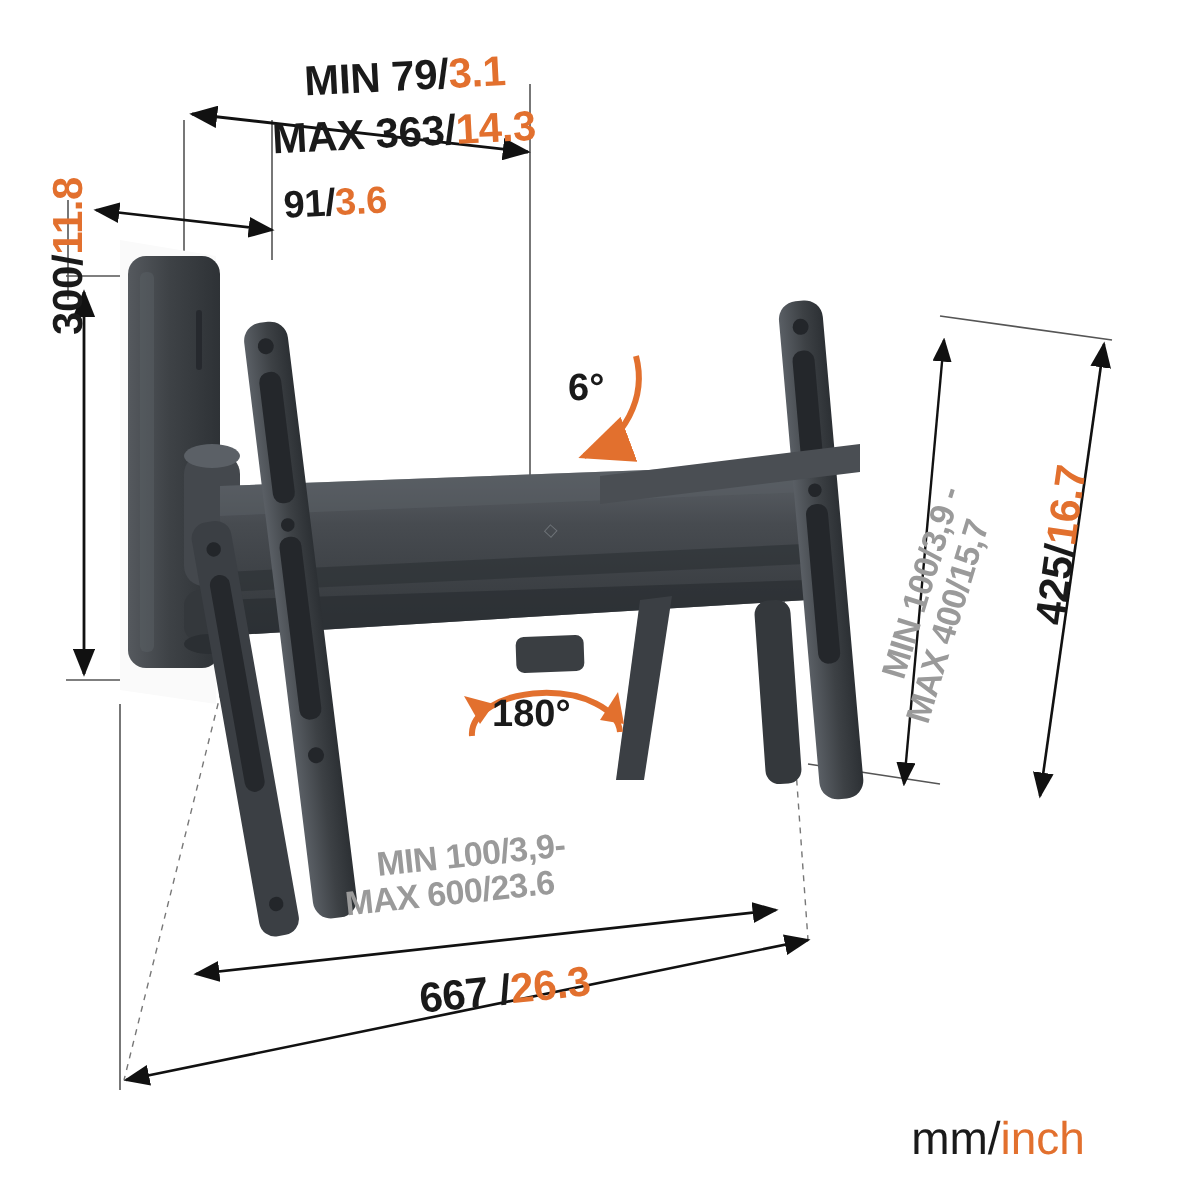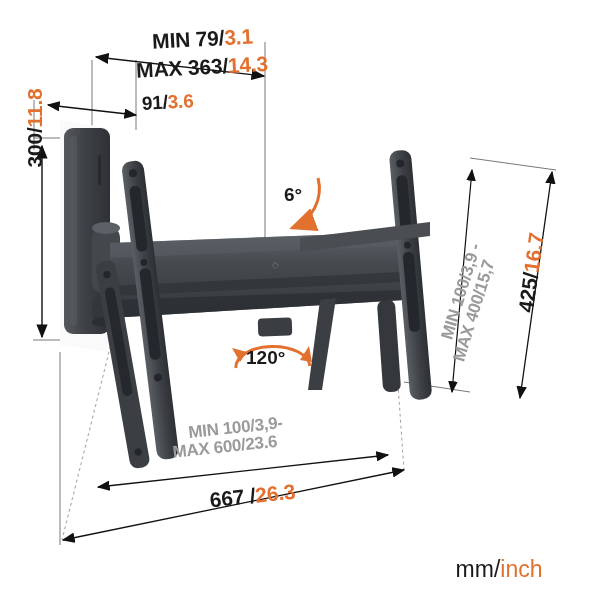--- a/index.html
+++ b/index.html
@@ -194,20 +194,20 @@
     <span style="white-space:pre;">MIN 100/3,9-
 MAX 600/23.6</span>
   </div>
 
   <div class="txt dimA" style="left:184px;top:470px;transform:rotate(-6deg);transform-origin:left top;">
     <span class="blk">667 /</span><span class="org">26.3</span>
   </div>
 
   <div class="txt ang blk" style="left:284px;top:185px;">6°</div>
 
-  <div class="txt ang blk" style="left:246px;top:348px;">120°</div>
+  <div class="txt ang blk" style="left:246px;top:348px;">180°</div>
 
   <div class="txt leg1" style="left:430px;top:533px;">
     <span class="blk">mm/</span><span class="org">inch</span>
   </div>
 
 
 </div>
 
 </body></html>

